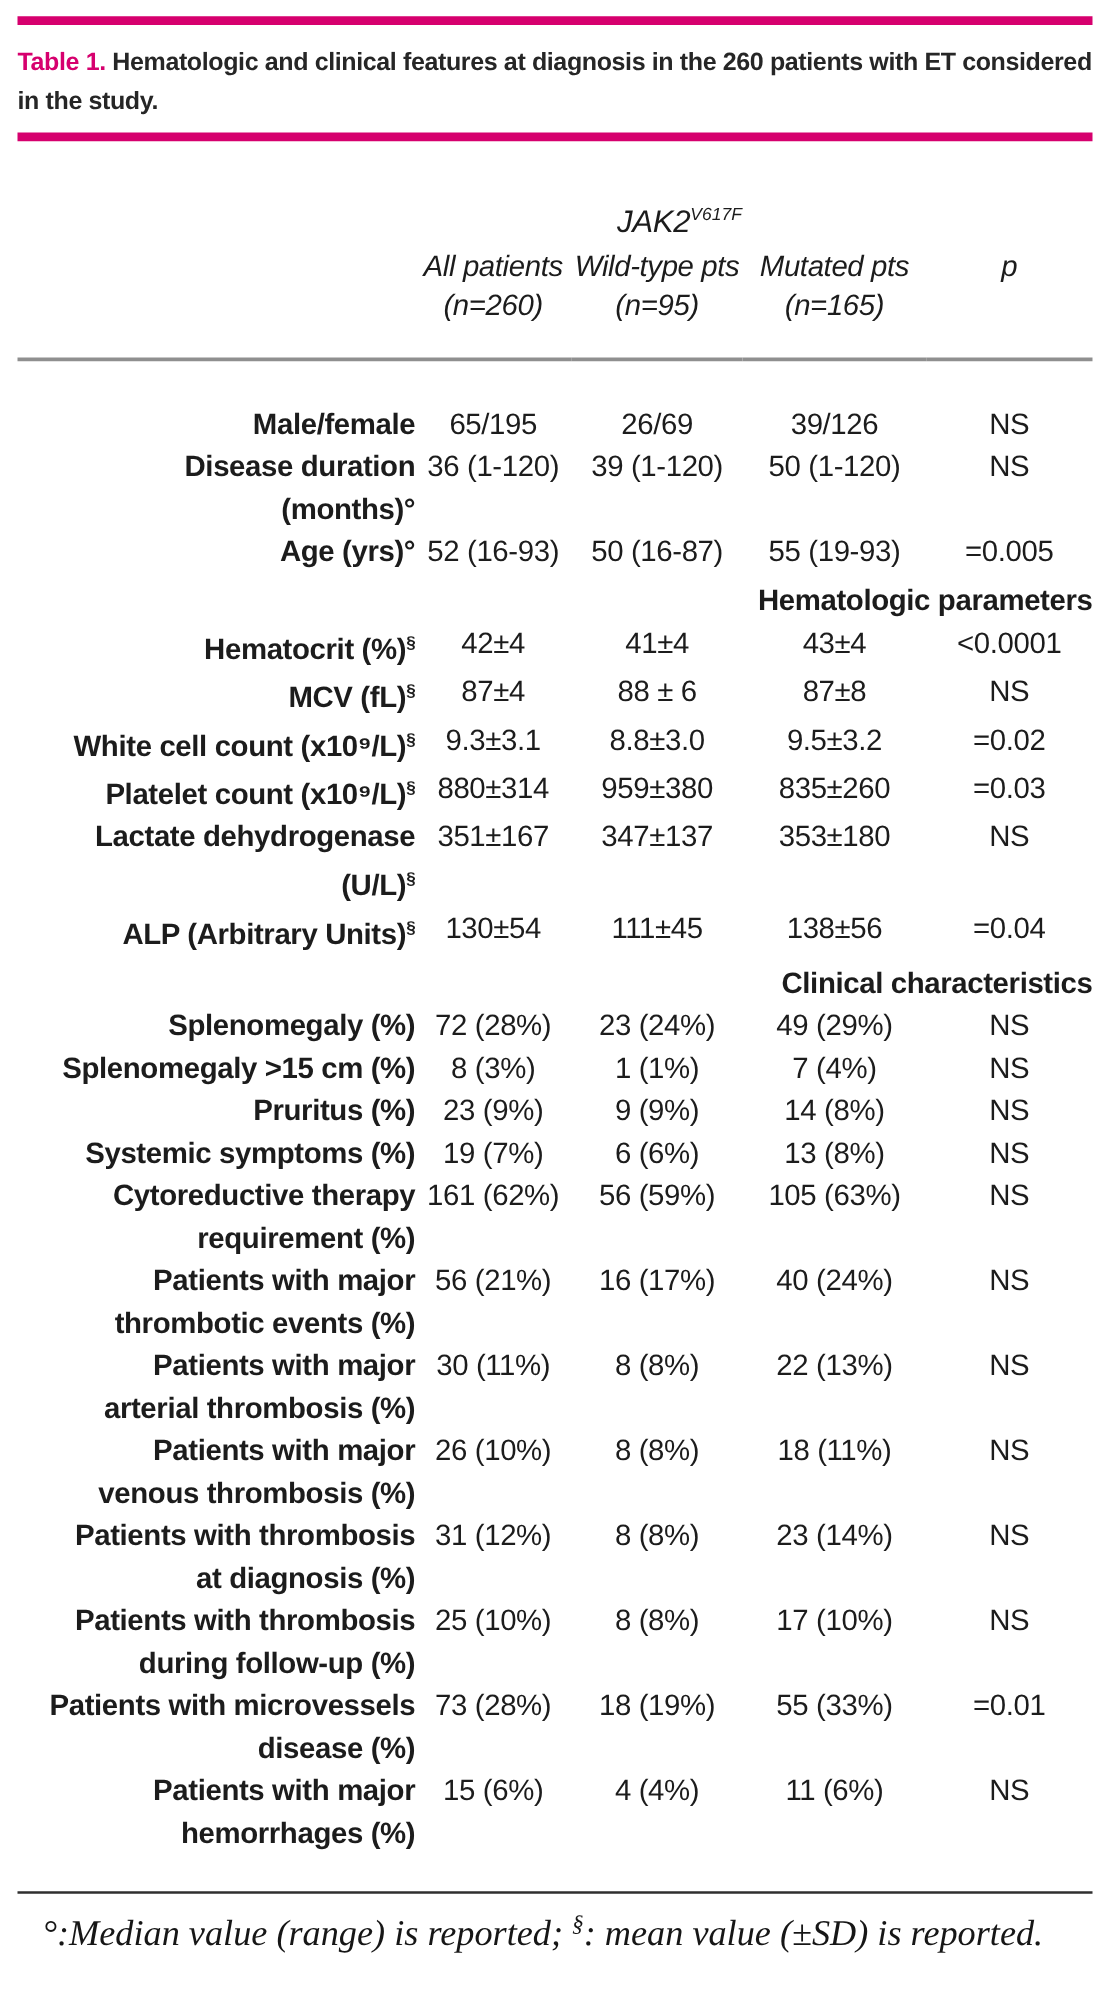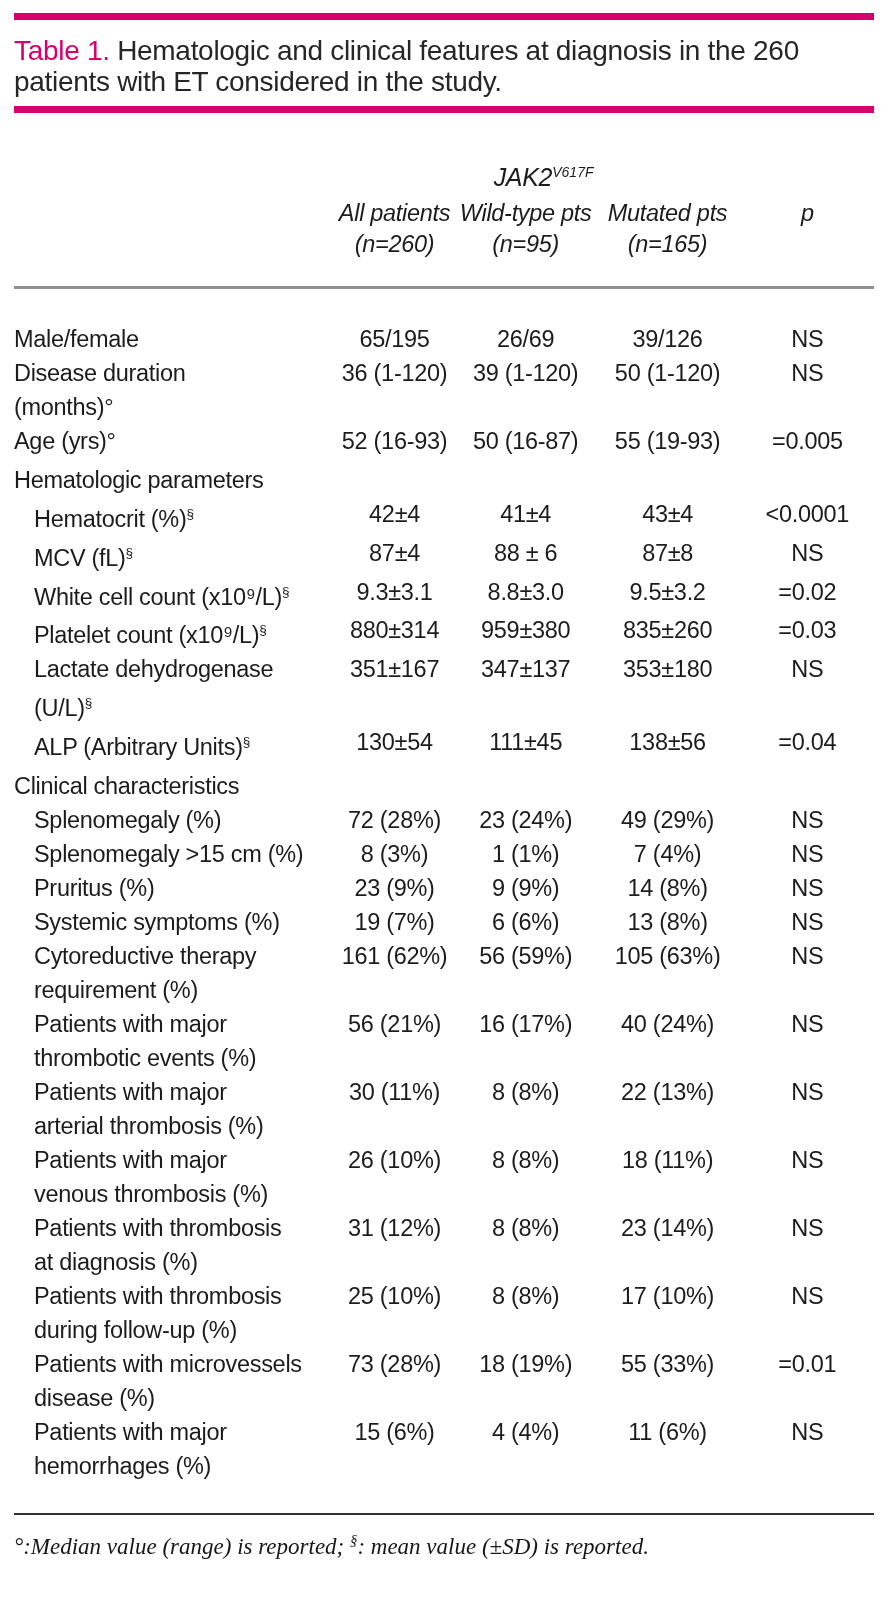--- a/index.html
+++ b/index.html
@@ -4,21 +4,21 @@
 <style>
   html,body { margin:0; padding:0; }
   body {
     width:888px; height:1602px; background:#ffffff; overflow:hidden;
     font-family:"Liberation Sans","DejaVu Sans",sans-serif; color:#1c1c1c;
     -webkit-font-smoothing:antialiased;
   }
   .page { padding:13px 14px 0 14px; }
   .bar { height:7px; background:#d6006e; }
   .title {
-    margin:15px 0 9px 0; font-size:28px; line-height:31px; font-weight:normal;
+    margin:15px 0 9px 0; font-size:20px; line-height:31px; font-weight:bold;
     letter-spacing:-0.3px; color:#262626;
   }
   .title .t-accent { color:#d6006e; }
 
   table { width:100%; border-collapse:collapse; table-layout:fixed; }
   col.c-label { width:37%; }
   col.c-v1 { width:14.5%; }
   col.c-v2 { width:16%; }
   col.c-v3 { width:17%; }
   col.c-p  { width:15.5%; }
@@ -32,31 +32,31 @@
   tr.head-row th {
     font-style:italic; font-size:23.5px; line-height:31px; letter-spacing:-0.3px;
     white-space:pre-line; text-align:center; vertical-align:top;
     padding:4px 0 26px 0; border-bottom:3px solid #8f8f8f;
   }
 
   tbody td {
     font-size:23.5px; line-height:34px; letter-spacing:-0.3px;
     vertical-align:top; white-space:pre-line; padding:0;
   }
-  tbody td.label { text-align:left; }
+  tbody td.label { text-align:right;font-weight:bold; }
   tbody td.label.indent { padding-left:20px; }
   tbody td.val { text-align:center; }
   tbody tr.first td { padding-top:33px; }
   tbody tr.section td { padding-top:5px; }
   tbody sup { font-size:58%; }
 
   .foot-rule { margin-top:30px; height:0; border-top:2px solid #2f2f2f; }
   .footnotes {
     font-family:"Liberation Serif","DejaVu Serif",serif; font-style:italic;
-    font-size:23px; line-height:32px; padding-top:9px; color:#161616;
+    font-size:29px; line-height:32px; padding-top:9px; color:#161616;margin-left:20px;
   }
   .footnotes sup { font-size:64%; }
 </style>
 </head>
 <body>
 
 <div class="page">
 
   <div class="bar"></div>
 

